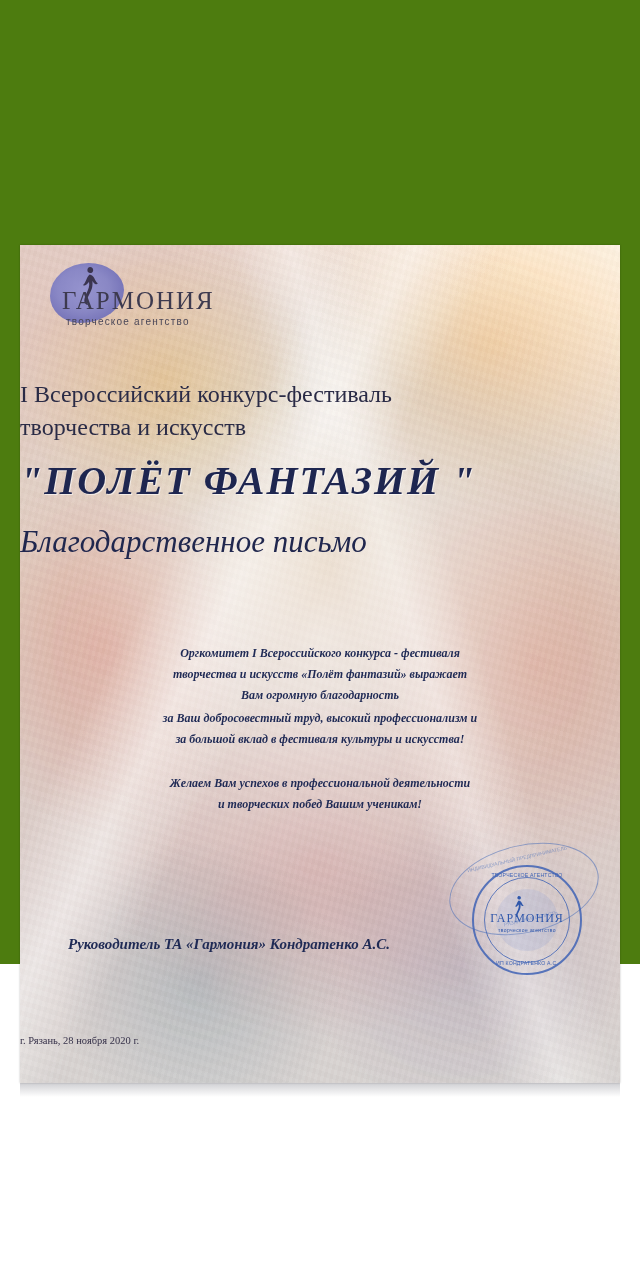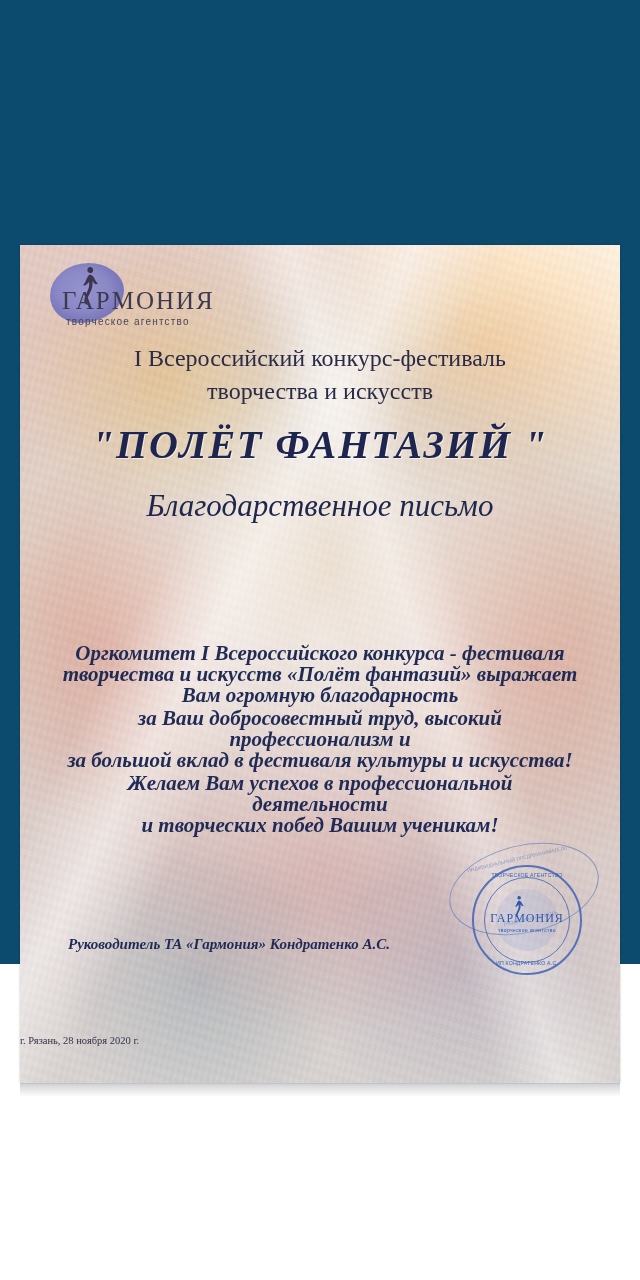--- a/index.html
+++ b/index.html
@@ -9,21 +9,21 @@
     width: 640px;
     height: 1280px;
     overflow: hidden;
     font-family: "Liberation Serif", serif;
   }
 
   #viewport {
     position: relative;
     width: 640px;
     height: 964px;
-    background: #0c4a6e;
+    background: #4d7c0f;
   }
 
   
   #certificate {
     position: absolute;
     left: 20px;
     top: 245px;
     width: 600px;
     height: 838px;
     overflow: hidden;
@@ -123,22 +123,23 @@
     font-size: 10px;
     letter-spacing: 1.2px;
     color: #4a4758;
     white-space: nowrap;
   }
 
   
   .line {
     position: absolute;
     width: 100%;
-    text-align: center;
+    text-align: left;
     white-space: nowrap;
+    margin-top: 36px;
   }
 
   .title1 {
     top: 100px;
     font-family: "Liberation Serif", serif;
     font-size: 24px;
     color: #2a2b46;
   }
   .title2 {
     top: 133px;
@@ -173,21 +174,21 @@
   }
 
   .body-block {
     position: absolute;
     left: 40px;
     width: 520px;
     text-align: center;
     font-family: "Liberation Serif", serif;
     font-style: italic;
     font-weight: bold;
-    font-size: 21px;
+    font-size: 12px;
     line-height: 21px;
     color: #1f2a55;
   }
   .para1 { top: 398px; }
   .para2 { top: 463px; }
   .para3 { top: 528px; text-align: center; }
 
   .signature {
     position: absolute;
     left: 48px;

